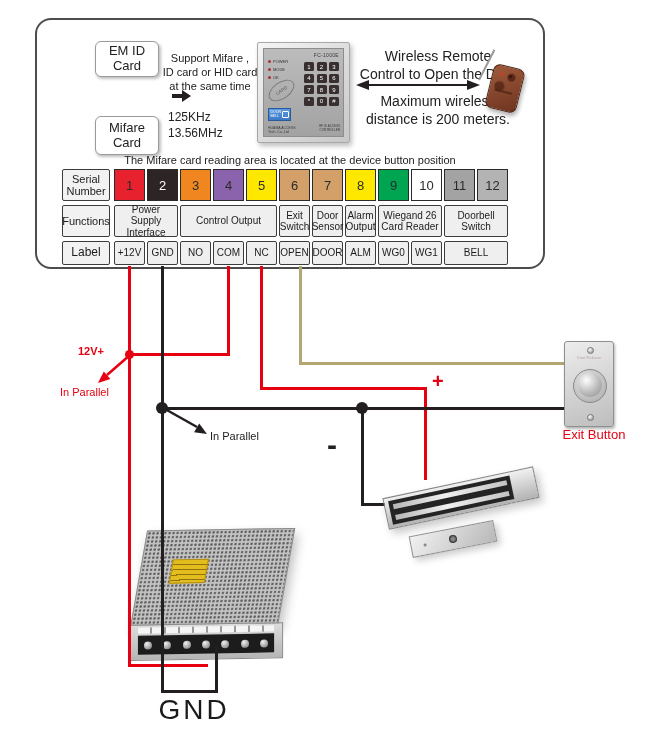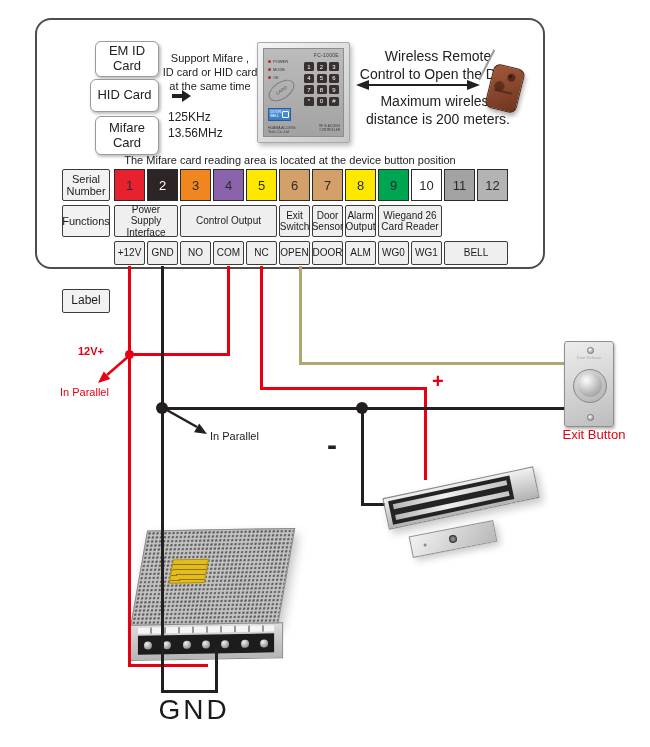--- a/index.html
+++ b/index.html
@@ -119,21 +119,20 @@
   .psu-screw{width:8px;height:8px;border-radius:50%;background:radial-gradient(circle at 35% 30%,#f0f0f0,#6f6f6f);}
 </style>
 </head>
 <body>
 
 <div id="canvas">
 
   <div class="abs outer-box"></div>
 
   <div class="abs card-btn" style="left:95px;top:41px;width:62px;height:34px;">EM ID Card</div>
-  <div class="abs card-btn" style="left:90px;top:79px;width:67px;height:31px;">HID Card</div>
   <div class="abs card-btn" style="left:95px;top:116px;width:62px;height:37px;">Mifare Card</div>
 
   <div class="abs support" style="left:160px;top:52px;width:100px;">
     <div>Support Mifare ,</div>
     <div>ID card or HID card</div>
     <div>at the same time</div>
   </div>
   <div class="abs mini-arrow" style="left:172px;top:90px;">
       <i class="shaft"></i>
       <i class="head"></i>
@@ -224,24 +223,25 @@
   </div>
 
   <div class="trow" style="top:205px;">
     <div class="hcell h32">Functions</div>
     <div class="fcell w2 h32">Power Supply Interface</div>
     <div class="fcell w3 h32">Control Output</div>
     <div class="fcell w1 h32">Exit Switch</div>
     <div class="fcell w1 h32">Door Sensor</div>
     <div class="fcell w1 h32">Alarm Output</div>
     <div class="fcell w2 h32">Wiegand 26 Card Reader</div>
+    <div class="fcell w2 h32">Doorbell Switch</div>
   </div>
 
   <div class="trow" style="top:241px;">
-    <div class="hcell h24" style="font-size:12px;margin-top:48px;">Label</div>
+    <div class="hcell h24" style="font-size:12px;">Label</div>
     <div class="lcell w1 h24">+12V</div>
     <div class="lcell w1 h24">GND</div>
     <div class="lcell w1 h24">NO</div>
     <div class="lcell w1 h24">COM</div>
     <div class="lcell w1 h24">NC</div>
     <div class="lcell w1 h24">OPEN</div>
     <div class="lcell w1 h24">DOOR</div>
     <div class="lcell w1 h24">ALM</div>
     <div class="lcell w1 h24">WG0</div>
     <div class="lcell w1 h24">WG1</div>

